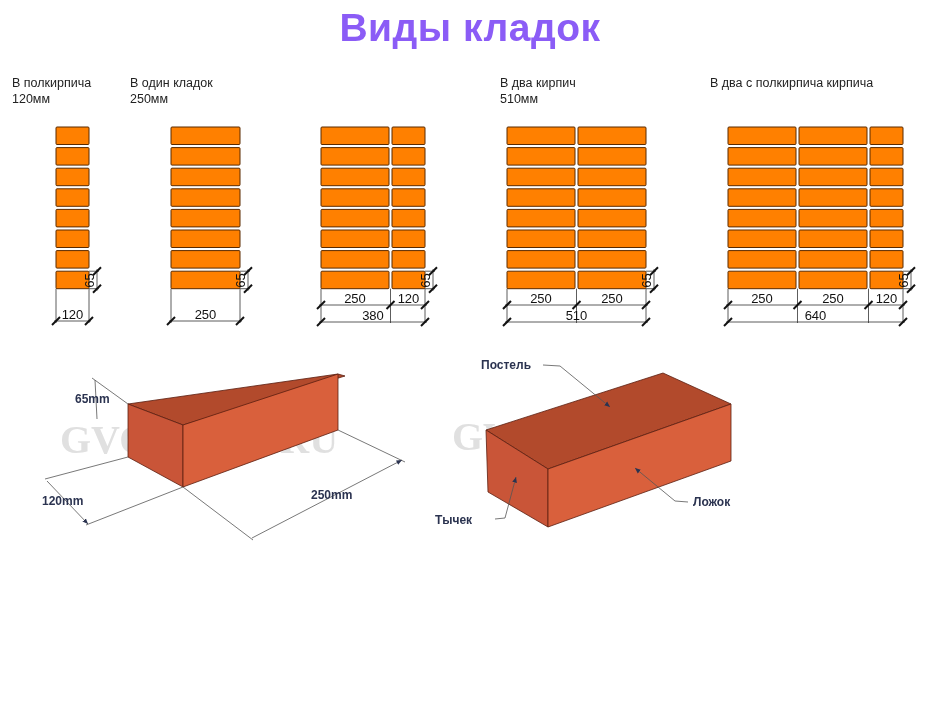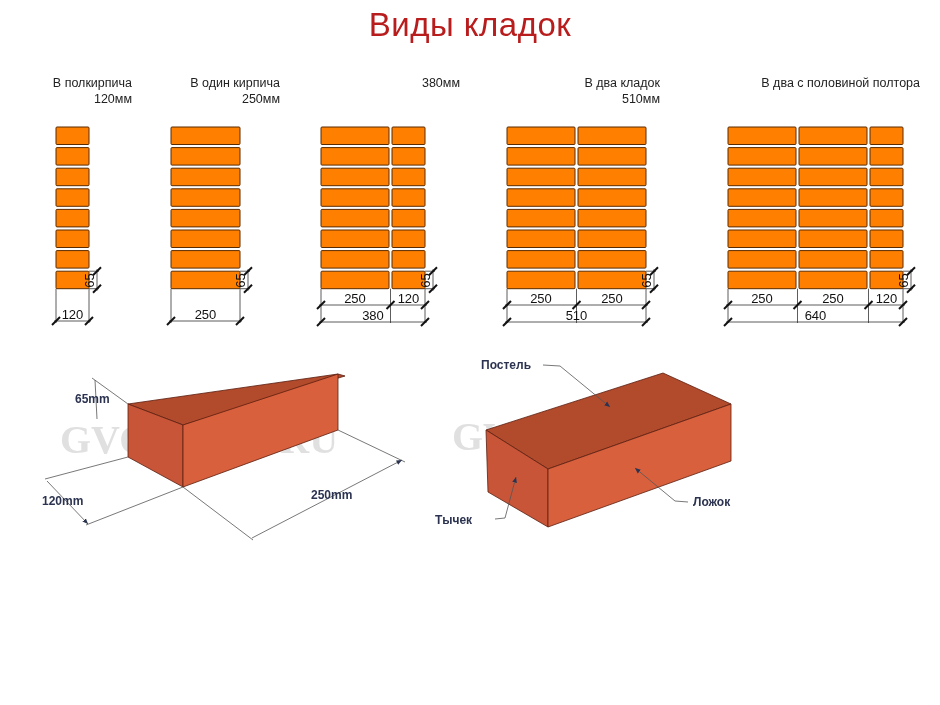--- a/index.html
+++ b/index.html
@@ -1,45 +1,44 @@
 <!DOCTYPE html>
 <html><head>
 <meta charset="utf-8">
 <style>
   html, body { margin: 0; padding: 0; background: #ffffff; }
   body { width: 940px; height: 705px; position: relative; overflow: hidden; font-family: "Liberation Sans", sans-serif; }
-  .title { position: absolute; left: 0; width: 940px; top: 6px; text-align: center; font-size: 33px; font-weight: normal; color: #b91c1c; letter-spacing: 0.5px; }
-  .cap { position: absolute; text-align: right; font-size: 12.5px; color: #222; line-height: 16px; }
+  .title { position: absolute; left: 0; width: 940px; top: 6px; text-align: center; font-size: 39px; font-weight: bold; color: #8b5cf6; letter-spacing: 0.5px; }
+  .cap { position: absolute; text-align: left; font-size: 12.5px; color: #222; line-height: 16px; }
   svg { position: absolute; left: 0; top: 0; }
   .dimtxt { font-family: "Liberation Sans", sans-serif; font-size: 13px; fill: #111; }
   .lbl { font-family: "Liberation Sans", sans-serif; font-size: 12px; font-weight: bold; fill: #2b3350; }
   .wm { font-family: "Liberation Serif", serif; font-size: 40px; font-weight: bold; fill: #d6d6d6; opacity: 0.75; }
 </style>
 </head>
 <body>
 
 <div class="title">Виды кладок</div>
 
 <div class="cap" style="left:12px;width:120px;top:75px;">
   <div>В полкирпича</div>
   <div>120мм</div>
 </div>
 <div class="cap" style="left:130px;width:150px;top:75px;">
-  <div>В один кирпича</div>
+  <div>В один кладок</div>
   <div>250мм</div>
 </div>
 <div class="cap" style="left:290px;width:170px;top:75px;">
-  <div>380мм</div>
 </div>
 <div class="cap" style="left:500px;width:160px;top:75px;">
-  <div>В два кладок</div>
+  <div>В два кирпич</div>
   <div>510мм</div>
 </div>
 <div class="cap" style="left:710px;width:210px;top:75px;">
-  <div>В два с половиной полтора</div>
+  <div>В два с полкирпича кирпича</div>
 </div>
 
 <svg id="walls-svg" width="940" height="705">
     <g>
       <rect x="56" y="127" width="33" height="17.5" fill="#ff8000" stroke="#5a2a00" stroke-width="1" rx="1"></rect>
       <rect x="56" y="147.6" width="33" height="17.5" fill="#ff8000" stroke="#5a2a00" stroke-width="1" rx="1"></rect>
       <rect x="56" y="168.2" width="33" height="17.5" fill="#ff8000" stroke="#5a2a00" stroke-width="1" rx="1"></rect>
       <rect x="56" y="188.8" width="33" height="17.5" fill="#ff8000" stroke="#5a2a00" stroke-width="1" rx="1"></rect>
       <rect x="56" y="209.4" width="33" height="17.5" fill="#ff8000" stroke="#5a2a00" stroke-width="1" rx="1"></rect>
       <rect x="56" y="230" width="33" height="17.5" fill="#ff8000" stroke="#5a2a00" stroke-width="1" rx="1"></rect>

